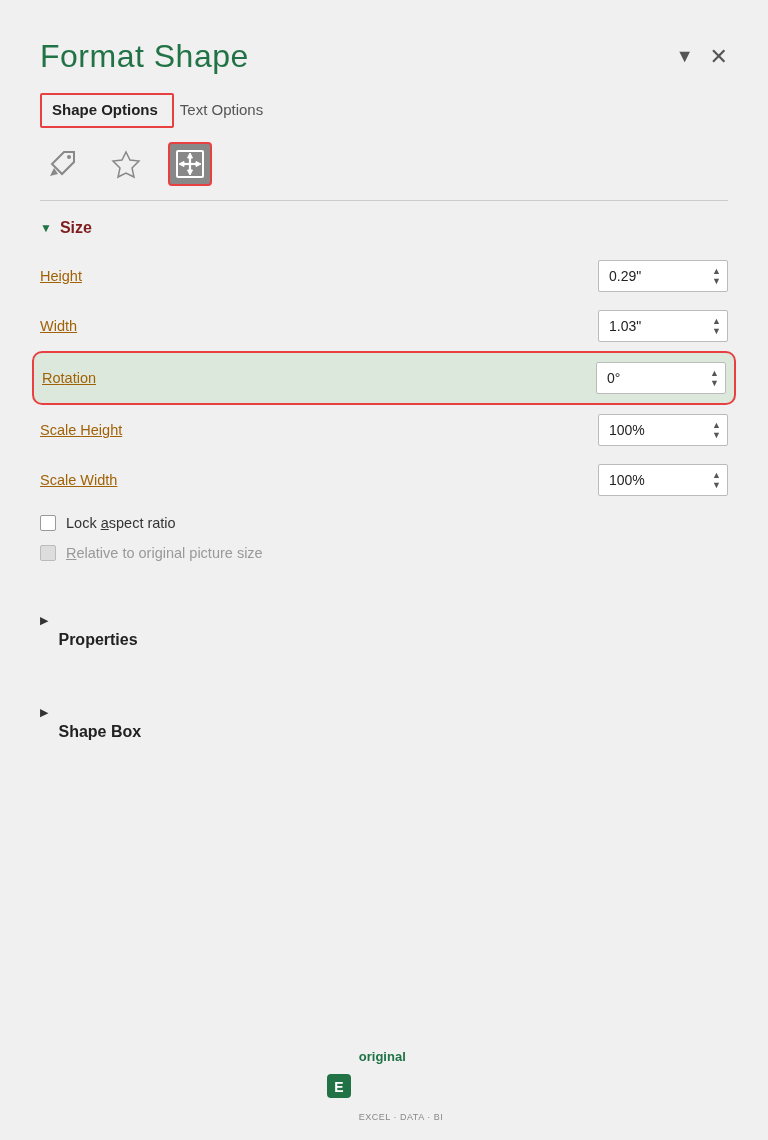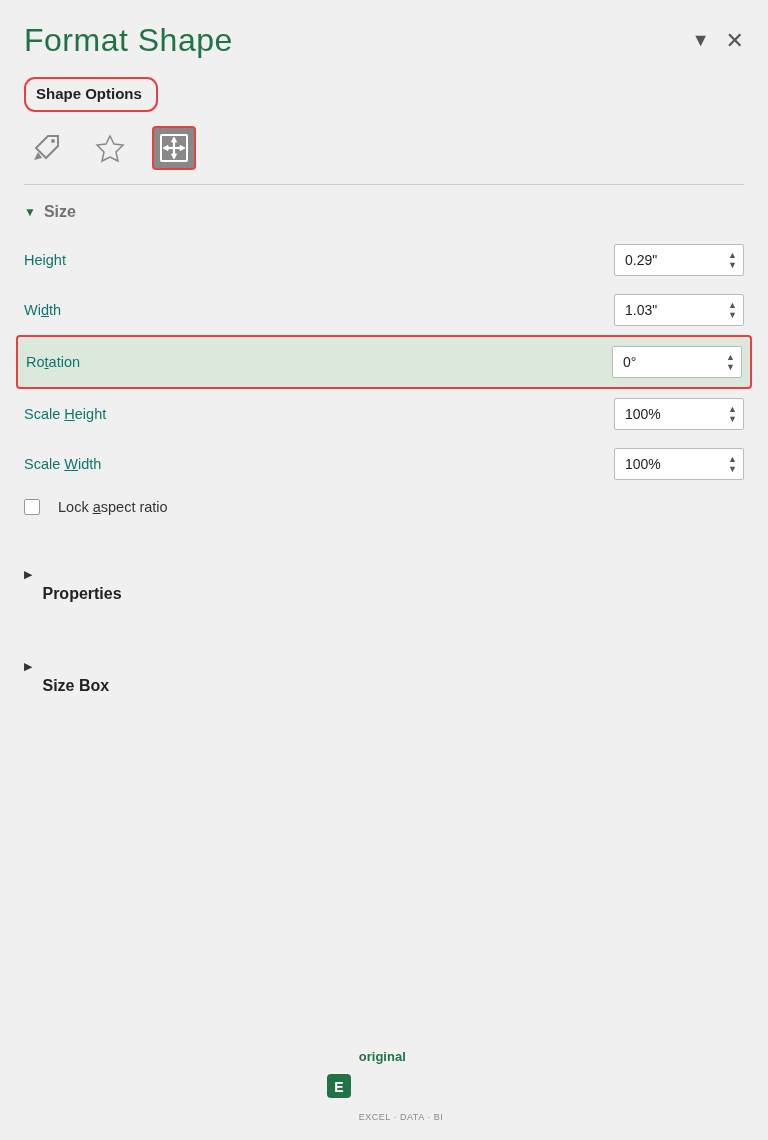--- a/index.html
+++ b/index.html
@@ -11,21 +11,21 @@
       font-family: 'Segoe UI', Arial, sans-serif;
       display: flex;
       justify-content: center;
       align-items: flex-start;
     }
 
     .panel {
       width: 768px;
       min-height: 1140px;
       background: #f0f0f0;
-      padding: 0;
+      padding: 16px;
       position: relative;
     }
 
     .panel-header {
       display: flex;
       align-items: center;
       justify-content: space-between;
       padding: 22px 24px 10px 24px;
     }
 
@@ -62,21 +62,21 @@
       color: #333;
       font-weight: 400;
       border: 2px solid transparent;
       border-radius: 2px;
     }
 
     .tab.active {
       font-weight: 700;
       color: #222;
       border: 2.5px solid #e84040;
-      border-radius: 11px;
+      border-radius: 2px;
       background: transparent;
       padding: 6px 14px 8px 10px;
       margin-right: 0;
     }
 
     .tab.inactive {
       color: #555;
       font-weight: 400;
     }
 
@@ -127,47 +127,48 @@
     .section-header {
       display: flex;
       align-items: center;
       gap: 8px;
       margin-bottom: 14px;
     }
 
     .section-title {
       font-size: 16px;
       font-weight: 700;
-      color: #737373;
+      color: #7f1d1d;
     }
 
     .collapse-arrow {
       color: #217346;
       font-size: 12px;
     }
 
     .field-row {
       display: flex;
       align-items: center;
       justify-content: space-between;
       padding: 9px 0;
       background: transparent;
     }
 
     .field-row.highlighted {
       background: #dce8dc;
       border: 2px solid #e84040;
-      border-radius: 4px;
+      border-radius: 10px;
       padding: 9px 8px;
       margin: 0 -8px;
     }
 
     .field-label {
       font-size: 14.5px;
-      color: #0f766e;
+      color: #a16207;
+      text-decoration: underline;
     }
 
     .field-input-wrap {
       display: flex;
       align-items: center;
       background: white;
       border: 1px solid #bbb;
       border-radius: 2px;
       width: 130px;
       height: 32px;
@@ -192,21 +193,21 @@
       font-size: 9px;
       color: #555;
       line-height: 1;
       cursor: pointer;
       user-select: none;
     }
 
     .checkbox-row {
       display: flex;
       align-items: center;
-      gap: 18px;
+      gap: 10px;
       padding: 10px 0 4px 0;
     }
 
     .checkbox {
       width: 16px;
       height: 16px;
       border: 1.5px solid #999;
       background: white;
       border-radius: 2px;
       flex-shrink: 0;
@@ -280,20 +281,21 @@
   <div class="panel-header">
     <h1 class="panel-title">Format Shape</h1>
     <div class="header-icons">
       <span class="header-icon">▼</span>
       <span class="header-icon" style="font-size:22px;">✕</span>
     </div>
   </div>
 
   <div class="tabs-row">
     <div class="tab active">Shape Options</div>
+    <div class="tab inactive">Text Options</div>
   </div>
 
   <div class="icons-toolbar">
 
     <div class="toolbar-icon">
       <svg viewBox="0 0 32 32" xmlns="http://www.w3.org/2000/svg" fill="none">
 
         <path d="M18 4 L28 4 L28 14 L16 26 L6 16 Z" stroke="#888" stroke-width="2" fill="none"></path>
         <circle cx="23" cy="9" r="2" fill="#888"></circle>
         <path d="M8 20 L4 28 L12 26 Z" fill="#888"></path>
@@ -385,33 +387,37 @@
           <span class="spin-arrow">▼</span>
         </div>
       </div>
     </div>
 
     <div class="checkbox-row">
       <div class="checkbox"></div>
       <span class="checkbox-label">Lock <span style="text-decoration:underline">a</span>spect ratio</span>
     </div>
 
+    <div class="checkbox-row disabled">
+      <div class="checkbox"></div>
+      <span class="checkbox-label"><span style="text-decoration:underline">R</span>elative to original picture size</span>
+    </div>
   </div>
 
   <div class="collapsible-section">
     <div class="collapsible-header">
       <span class="collapsible-arrow">▶</span>
       <span class="collapsible-title">Properties</span>
     </div>
   </div>
 
   <div class="collapsible-section">
     <div class="collapsible-header">
       <span class="collapsible-arrow">▶</span>
-      <span class="collapsible-title">Size Box</span>
+      <span class="collapsible-title">Shape Box</span>
     </div>
   </div>
 
   <div class="footer">
     <div class="footer-logo">
       <svg class="logo-icon" viewBox="0 0 28 28" xmlns="http://www.w3.org/2000/svg">
         <rect x="2" y="2" width="24" height="24" rx="4" fill="#217346"></rect>
         <text x="14" y="20" text-anchor="middle" font-size="14" font-weight="bold" fill="white" font-family="Arial">E</text>
       </svg>
       <div>

